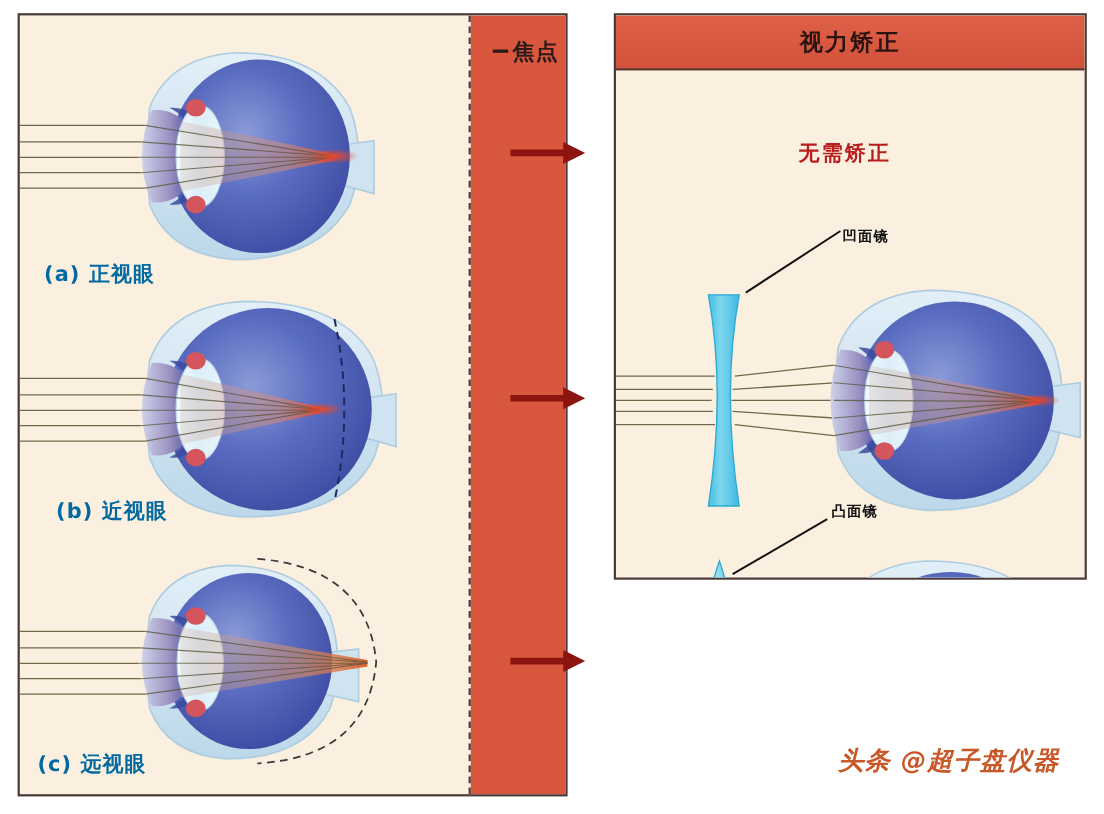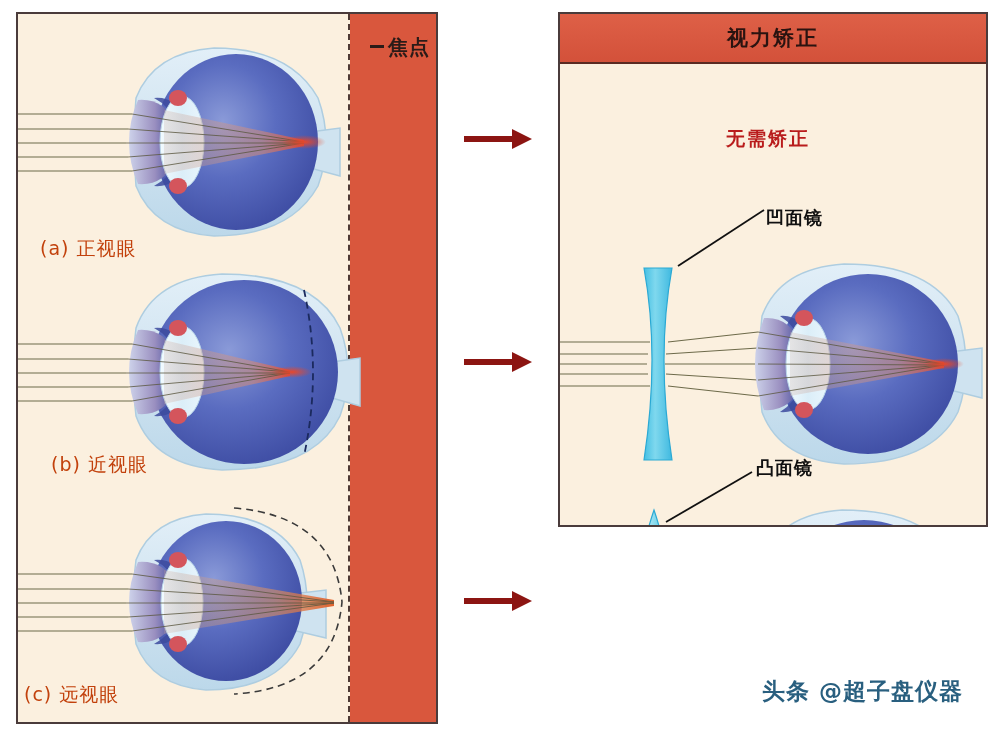--- a/index.html
+++ b/index.html
@@ -7,52 +7,52 @@
     width:1004px;height:740px;
     background:#ffffff;
     font-family:"DejaVu Sans","Liberation Sans",sans-serif;
     overflow:hidden;
     position:relative;
   }
   #stage{position:absolute;left:0;top:0;width:1004px;height:740px;background:#ffffff;}
 
   
   .panel{position:absolute;box-sizing:border-box;border:2px solid #4a3b3b;background:#fbf0df;overflow:hidden;}
-  #left-panel{left:16px;top:12px;width:422px;height:712px;}
+  #left-panel{left:16px;top:12px;width:500px;height:712px;}
   #right-panel{left:558px;top:12px;width:430px;height:515px;}
 
   
   #focal-zone{position:absolute;right:0;top:0;width:86px;height:100%;background:#d9573d;}
   #focal-dash{position:absolute;right:86px;top:0;width:0;height:100%;
       border-left:2px dashed #4d3a36;}
   #focal-label{position:absolute;right:6px;top:20px;color:#2b1b18;
       font-size:20px;font-weight:700;letter-spacing:1px;white-space:nowrap;}
   #focal-dashmark{display:inline-block;width:14px;height:3px;background:#2b1b18;
       vertical-align:middle;margin-right:4px;margin-bottom:4px;}
 
   
   #right-header{position:absolute;left:0;top:0;width:100%;height:48px;
       background:linear-gradient(180deg,#de6047 0%,#d3513a 100%);
       border-bottom:2px solid #5a2a22;
       display:flex;align-items:center;justify-content:center;}
   #right-header-title{color:#2a1310;font-size:21px;font-weight:700;letter-spacing:2px;}
 
   
-  .case-label{position:absolute;color:#c2410c;font-size:19px;font-weight:400;letter-spacing:1px;white-space:nowrap;}
-  .lens-label{position:absolute;color:#111;font-size:18px;font-weight:700;letter-spacing:1px;white-space:nowrap;}
+  .case-label{position:absolute;color:#0369a1;font-size:19px;font-weight:700;letter-spacing:1px;white-space:nowrap;}
+  .lens-label{position:absolute;color:#111;font-size:13px;font-weight:700;letter-spacing:1px;white-space:nowrap;}
   .note-label{position:absolute;color:#b91c1c;font-size:19px;font-weight:700;letter-spacing:2px;white-space:nowrap;}
 
   .leader{position:absolute;}
 
   
   .arrow-between{position:absolute;width:70px;height:26px;}
 
   
-  #watermark{position:absolute;left:762px;top:676px;color:#0c4a6e;font-size:23px;
-      font-weight:700;letter-spacing:1px;white-space:nowrap;opacity:.88;}
+  #watermark{position:absolute;left:762px;top:676px;color:#c2410c;font-size:23px;
+      font-weight:700;letter-spacing:1px;white-space:nowrap;opacity:.88;font-style:italic;}
 
   svg{display:block;overflow:visible;}
 </style>
 </head>
 <body>
 
 <div id="stage">
 
   <div class="panel" id="left-panel">
 
@@ -252,21 +252,21 @@
       <path d="M160 74 L330 104 L330 110 L160 138 Z" fill="url(#coneC)"></path>
       <g stroke="#5b5840" stroke-width="1" fill="none" opacity=".8">
         <line x1="128" y1="78" x2="330" y2="106"></line>
         <line x1="124" y1="93" x2="330" y2="106"></line>
         <line x1="122" y1="107" x2="330" y2="107"></line>
         <line x1="124" y1="121" x2="330" y2="107"></line>
         <line x1="128" y1="135" x2="330" y2="107"></line>
       </g>
     </svg>
 
-    <div class="case-label" style="left:6px;top:668px;">(c) 远视眼</div>
+    <div class="case-label" style="left:16px;top:668px;">(c) 远视眼</div>
   </div>
 
   <svg class="arrow-between" style="left:464px;top:126px;" viewBox="0 0 70 26">
     <path d="M0 10 L48 10 L48 3 L68 13 L48 23 L48 16 L0 16 Z" fill="#8c1512"></path>
   </svg>
   <svg class="arrow-between" style="left:464px;top:349px;" viewBox="0 0 70 26">
     <path d="M0 10 L48 10 L48 3 L68 13 L48 23 L48 16 L0 16 Z" fill="#8c1512"></path>
   </svg>
   <svg class="arrow-between" style="left:464px;top:588px;" viewBox="0 0 70 26">
     <path d="M0 10 L48 10 L48 3 L68 13 L48 23 L48 16 L0 16 Z" fill="#8c1512"></path>

